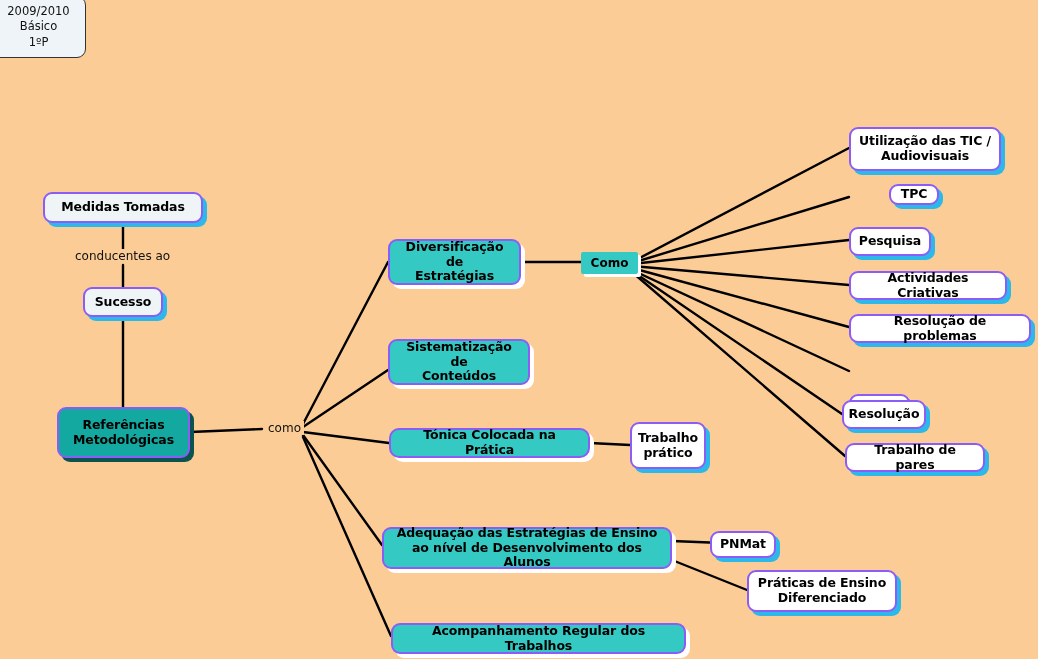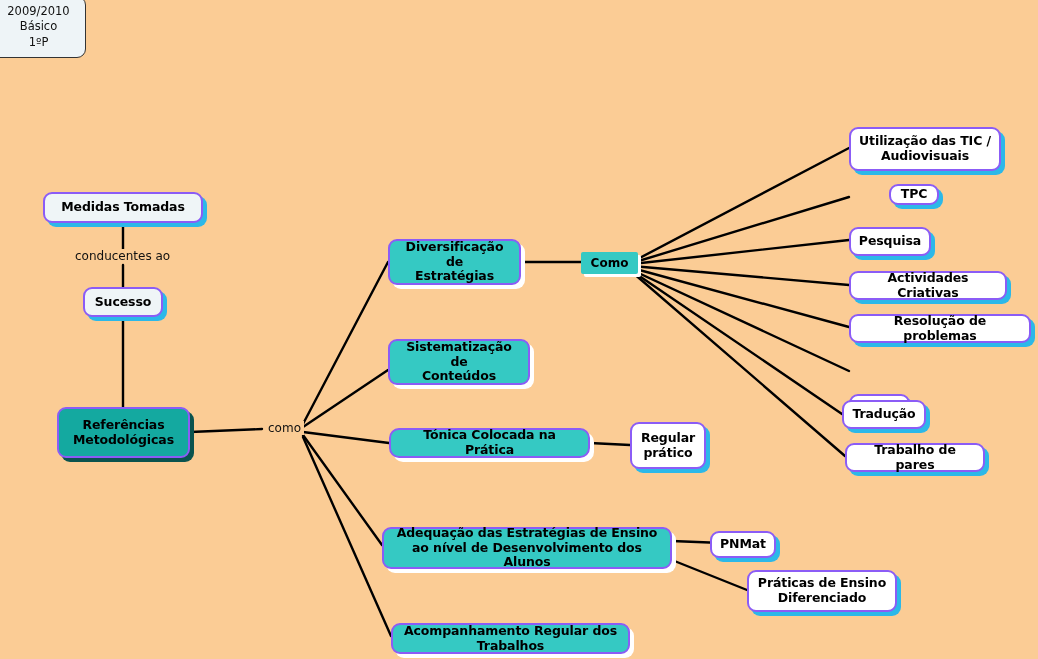--- a/index.html
+++ b/index.html
@@ -152,31 +152,31 @@
       <div class="node n-pale" style="left: 83px; top: 287px; width: 80px; height: 30px;"><span>Sucesso</span></div>
       <div class="node n-deepteal" style="left: 57px; top: 407px; width: 133px; height: 51px;"><span>Referências
 Metodológicas</span></div>
       <div class="node n-teal" style="left: 388px; top: 239px; width: 133px; height: 46px;"><span>Diversificação de
 Estratégias</span></div>
       <div class="node n-teal" style="left: 388px; top: 339px; width: 142px; height: 46px;"><span>Sistematização de
 Conteúdos</span></div>
       <div class="node n-teal" style="left: 389px; top: 428px; width: 201px; height: 30px; border-radius: 10px;"><span>Tónica Colocada na Prática</span></div>
       <div class="node n-teal" style="left: 382px; top: 527px; width: 290px; height: 42px;"><span>Adequação das Estratégias de Ensino
 ao nível de Desenvolvimento dos Alunos</span></div>
-      <div class="node n-teal" style="left: 391px; top: 623px; width: 239px; height: 31px;"><span>Acompanhamento Regular dos Trabalhos</span></div>
-      <div class="node n-white" style="left: 630px; top: 422px; width: 76px; height: 47px;"><span>Regular
+      <div class="node n-teal" style="left: 391px; top: 623px; width: 295px; height: 31px;"><span>Acompanhamento Regular dos Trabalhos</span></div>
+      <div class="node n-white" style="left: 630px; top: 422px; width: 76px; height: 47px;"><span>Trabalho
 prático</span></div>
       <div class="node n-white" style="left: 849px; top: 127px; width: 152px; height: 44px;"><span>Utilização das TIC /
 Audiovisuais</span></div>
       <div class="node n-white" style="left: 889px; top: 184px; width: 50px; height: 21px;"><span>TPC</span></div>
       <div class="node n-white" style="left: 849px; top: 227px; width: 82px; height: 29px;"><span>Pesquisa</span></div>
       <div class="node n-white" style="left: 849px; top: 271px; width: 158px; height: 29px; align-items: center;"><span>Actividades Criativas</span></div>
       <div class="node n-white" style="left: 849px; top: 314px; width: 182px; height: 29px;"><span>Resolução de problemas</span></div>
       <div class="node n-white" style="left: 849px; top: 358px; width: 61px; height: 29px; margin-top: 36px;"><span>Fichas</span></div>
-      <div class="node n-white" style="left: 842px; top: 400px; width: 84px; height: 29px;"><span>Tradução</span></div>
+      <div class="node n-white" style="left: 842px; top: 400px; width: 84px; height: 29px;"><span>Resolução</span></div>
       <div class="node n-white" style="left: 845px; top: 443px; width: 140px; height: 29px;"><span>Trabalho de pares</span></div>
       <div class="node n-white" style="left: 710px; top: 531px; width: 66px; height: 27px;"><span>PNMat</span></div>
       <div class="node n-white" style="left: 747px; top: 570px; width: 150px; height: 42px;"><span>Práticas de  Ensino
 Diferenciado</span></div>
     </div>
   <div id="chips-layer">
       <div class="n-chip" style="left: 581px; top: 252px; width: 49px; height: 19px;">
         <span>Como</span>
       </div>
     </div>

